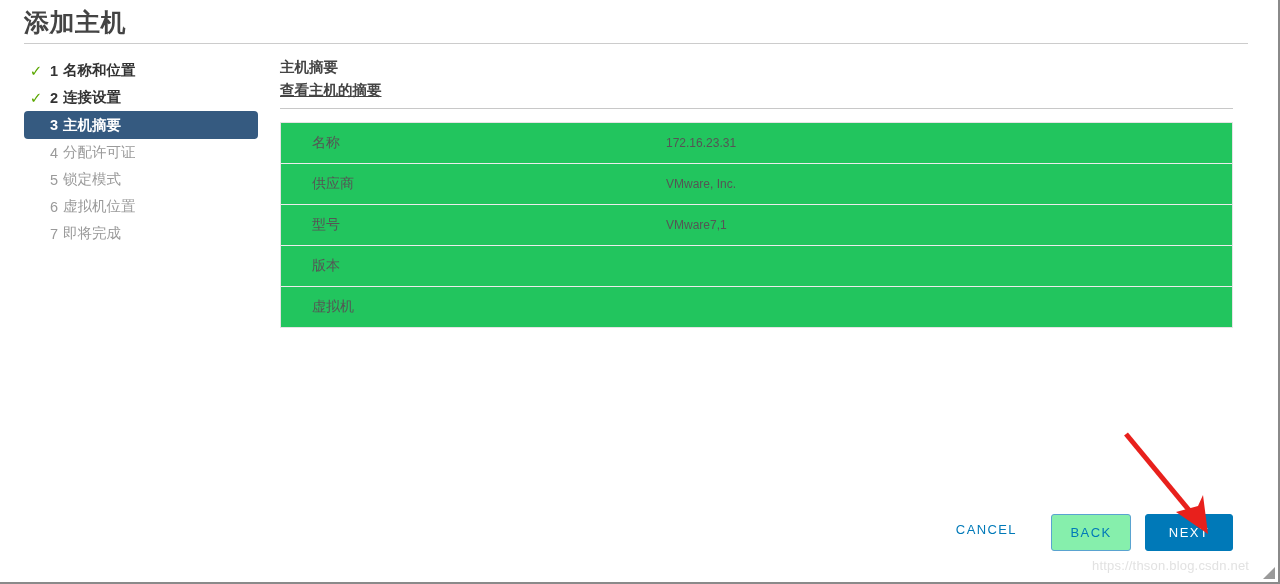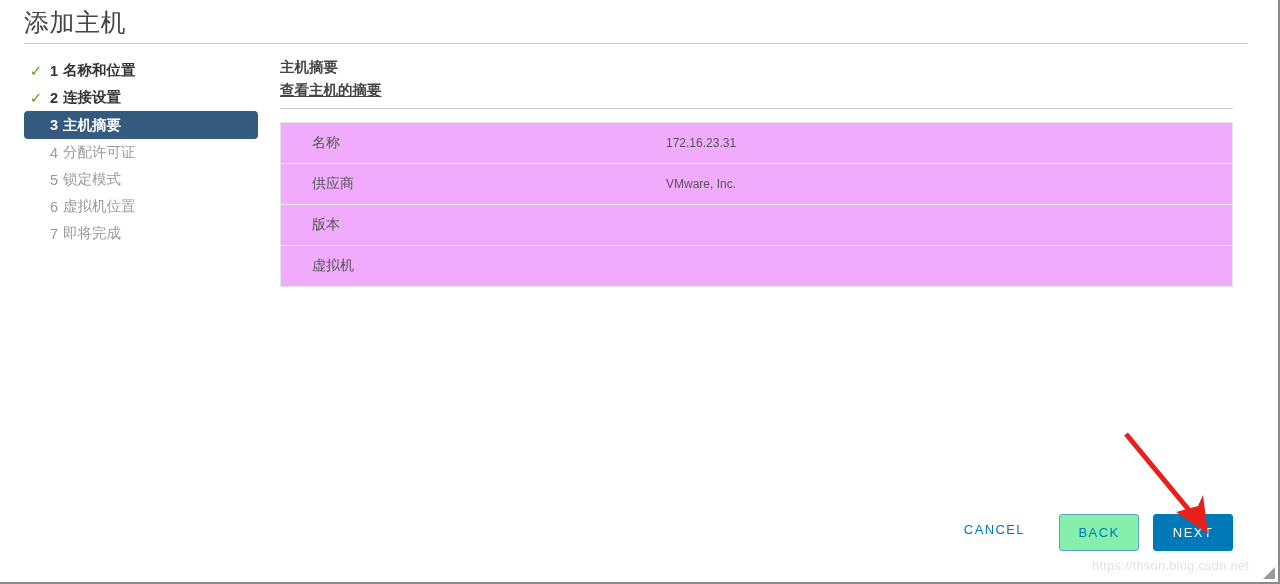--- a/index.html
+++ b/index.html
@@ -26,21 +26,21 @@
     border-right: 2px solid #8a8a8a;
     border-bottom: 2px solid #8a8a8a;
   }
 
   
   .wizard-title {
     position: absolute;
     left: 24px;
     top: 6px;
     font-size: 25px;
-    font-weight: 400;
+    font-weight: 700;
     color: #444444;
     letter-spacing: 0.5px;
     white-space: nowrap;
   }
   .title-divider {
     position: absolute;
     left: 24px;
     top: 43px;
     width: 1224px;
     height: 1px;
@@ -128,21 +128,21 @@
     background: #c8c8c8;
   }
 
   
   .summary-table {
     margin-top: 13px;
     width: 953px;
     border: 1px solid #e4e4e4;
     border-bottom: none;
     box-sizing: border-box;
-    background: #f0abfc;
+    background: #22c55e;
   }
   .summary-row {
     display: flex;
     align-items: center;
     height: 41px;
     border-bottom: 1px solid #ececec;
     box-sizing: border-box;
   }
   .summary-row:last-child {
     border-bottom: 1px solid #e4e4e4;
@@ -197,21 +197,21 @@
     height: 37px;
     width: 80px;
     margin-right: 14px;
   }
   .btn-solid {
     background: #0079b8;
     border: 1px solid #0079b8;
     color: #ffffff;
     border-radius: 3px;
     height: 37px;
-    width: 80px;
+    width: 88px;
   }
 
   
   .arrow-layer {
     position: absolute;
     left: 0;
     top: 0;
     width: 1280px;
     height: 584px;
     pointer-events: none;
@@ -294,20 +294,24 @@
       <div class="summary-row">
         <div class="summary-label">名称</div>
         <div class="summary-value">172.16.23.31</div>
       </div>
 
       <div class="summary-row">
         <div class="summary-label">供应商</div>
         <div class="summary-value">VMware, Inc.</div>
       </div>
 
+      <div class="summary-row">
+        <div class="summary-label">型号</div>
+        <div class="summary-value">VMware7,1</div>
+      </div>
 
       <div class="summary-row">
         <div class="summary-label">版本</div>
       </div>
 
       <div class="summary-row">
         <div class="summary-label">虚拟机</div>
         <div class="summary-value"></div>
       </div>
 

